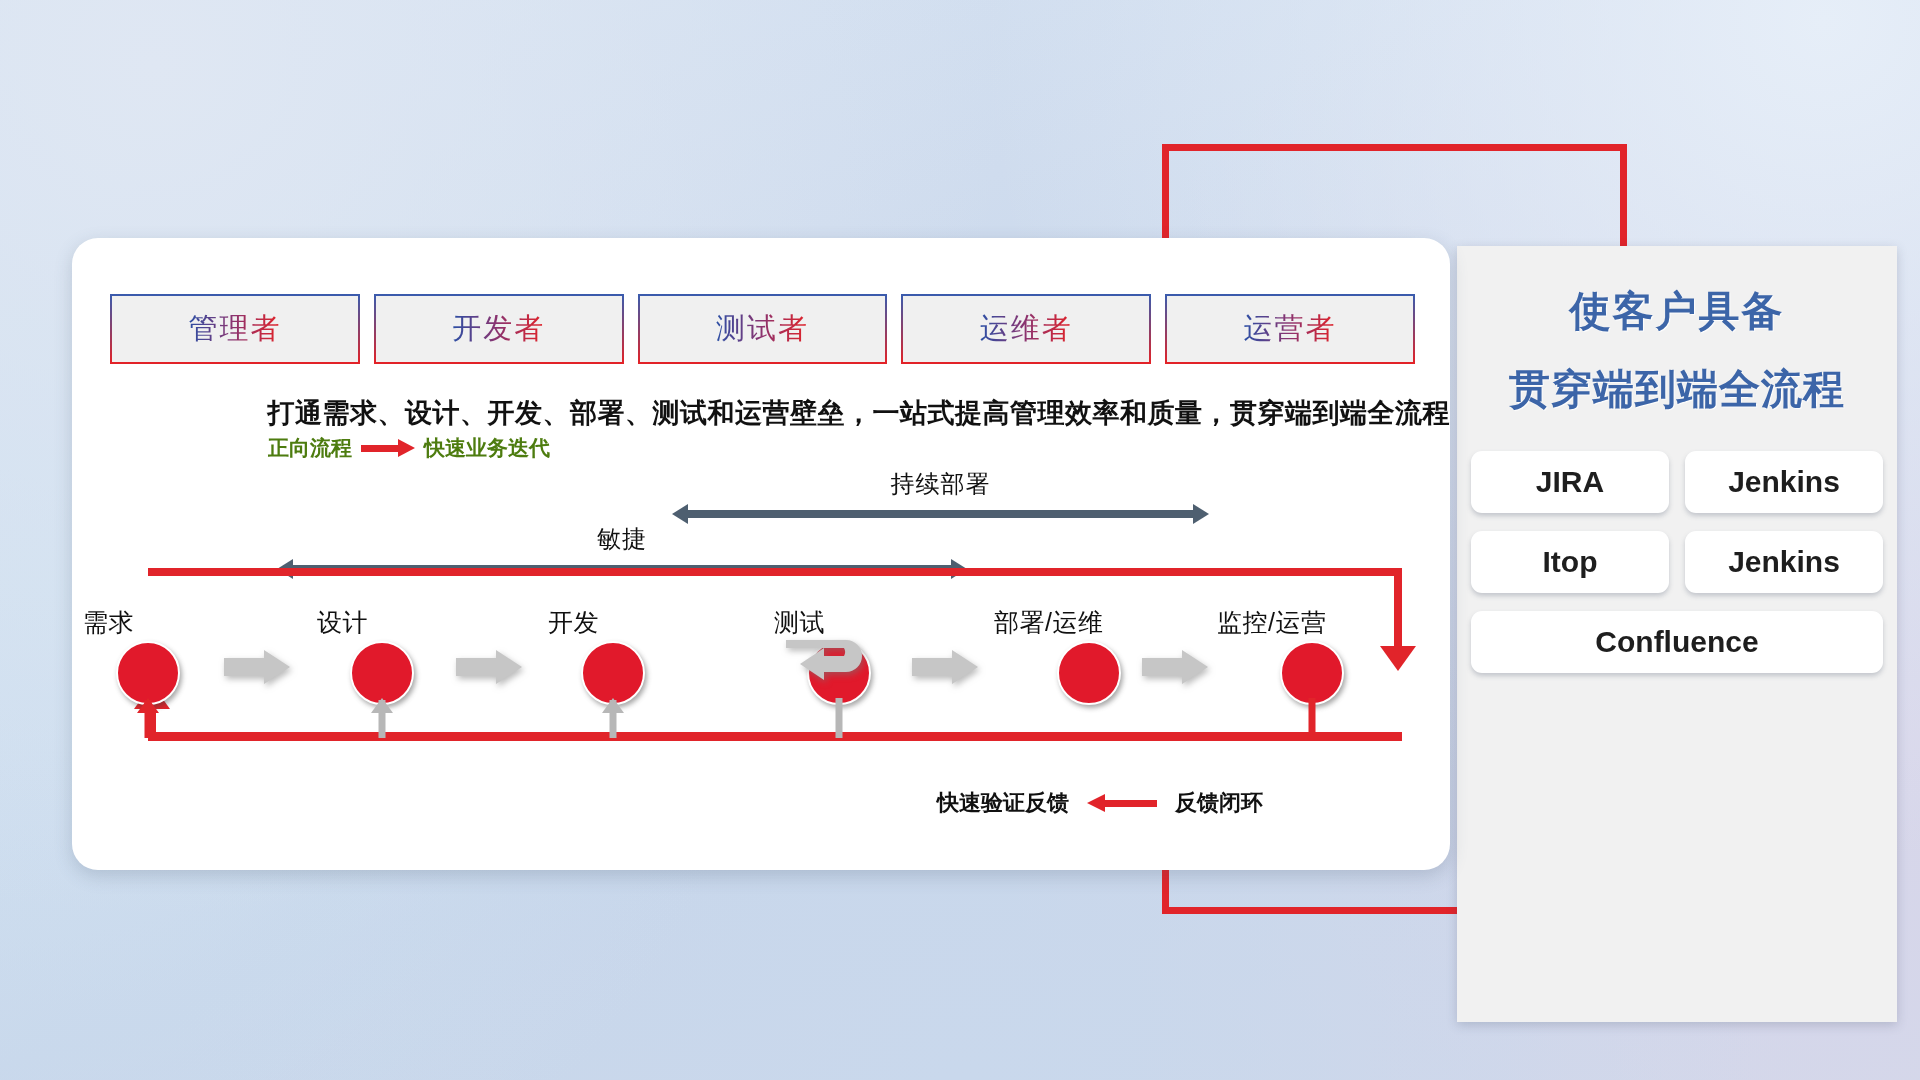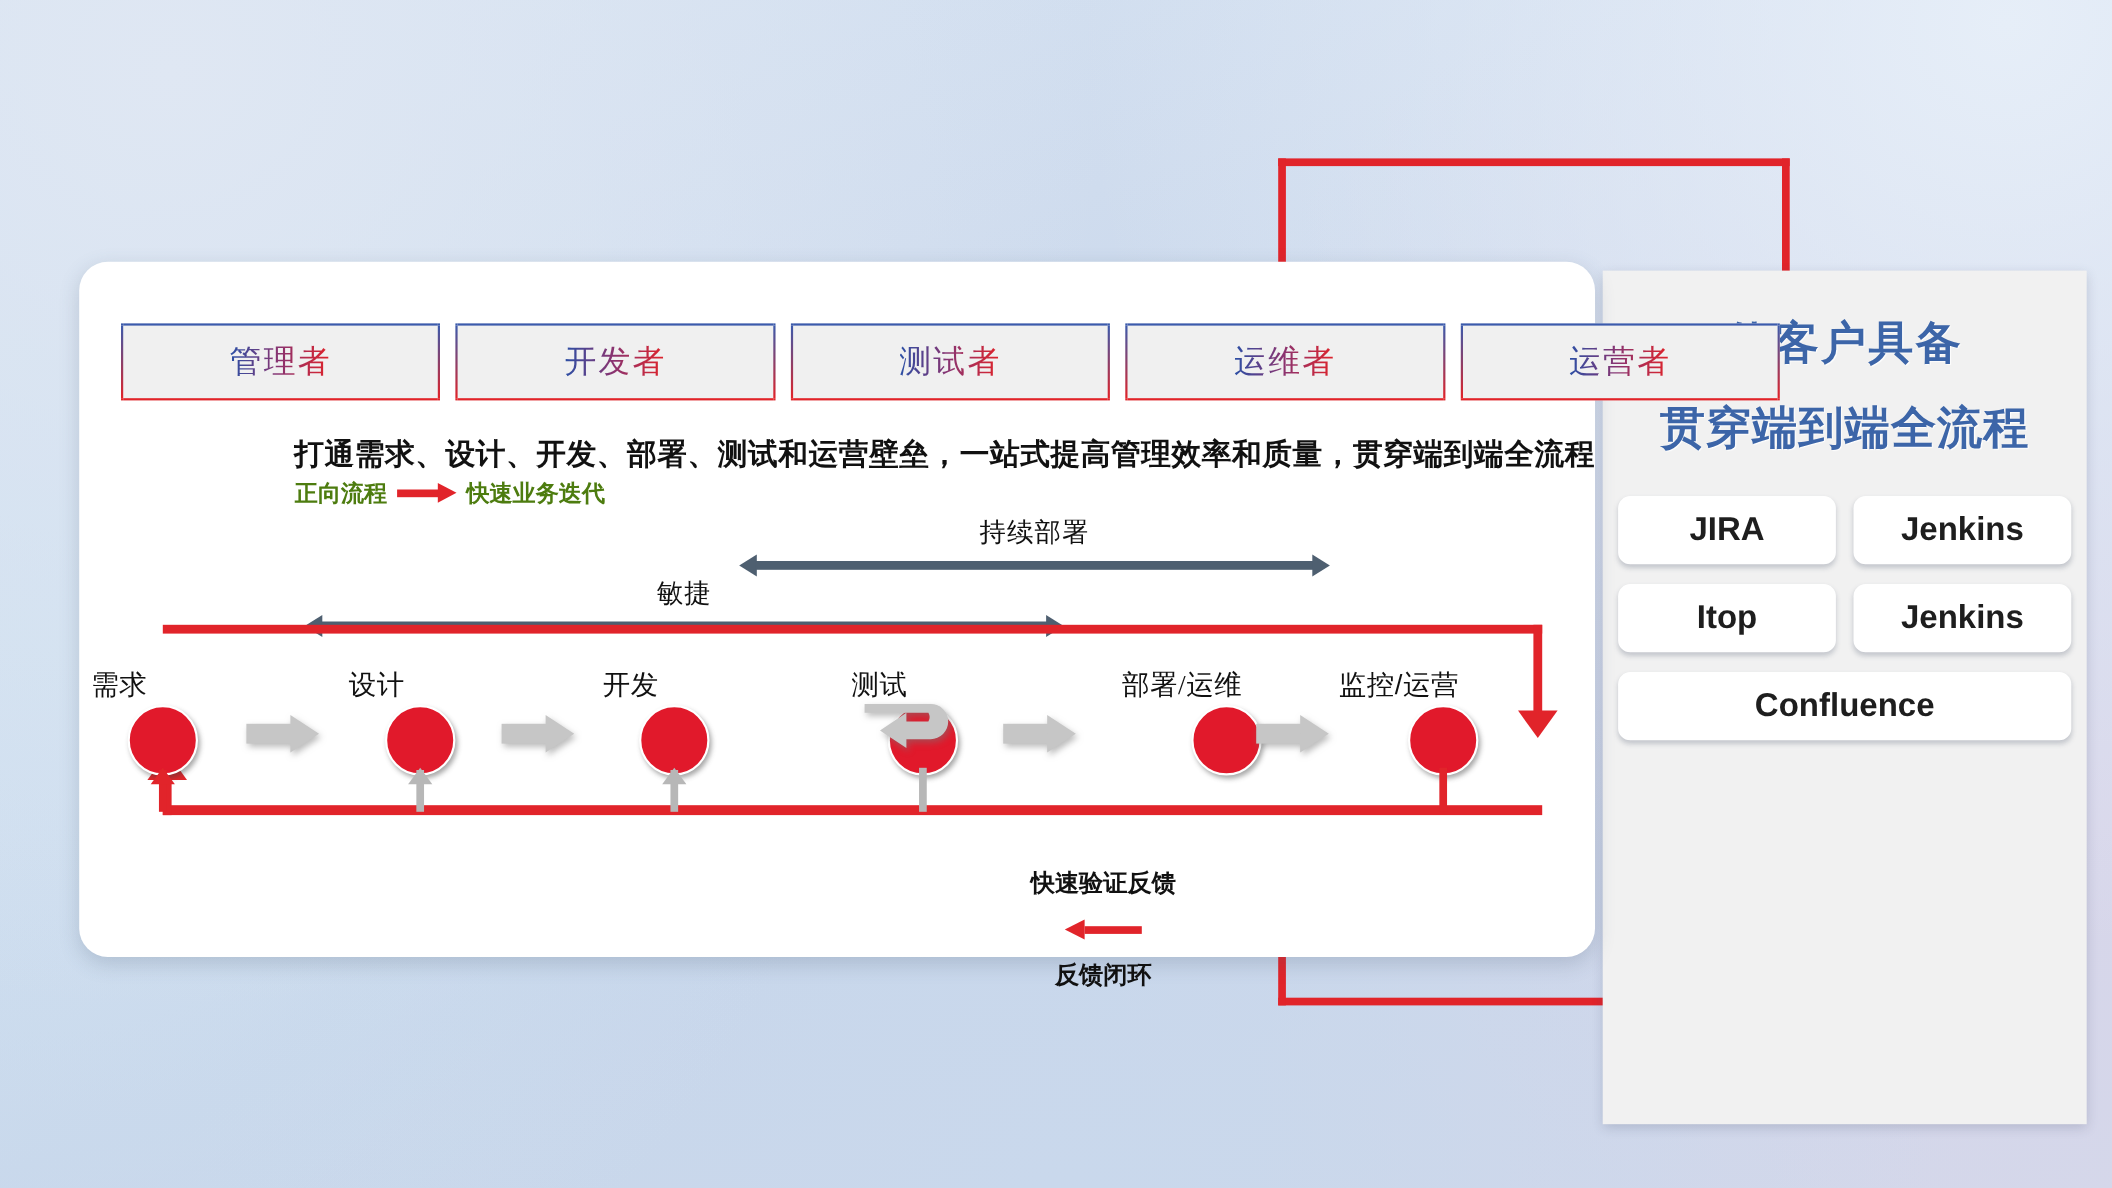--- a/index.html
+++ b/index.html
@@ -67,21 +67,21 @@
     position: absolute; left: 72px; top: 238px;
     width: 1378px; height: 632px;
     background: #ffffff;
     border-radius: 26px;
     box-shadow: 0 6px 18px rgba(70,85,110,.22);
   }
 
   
   #role-row {
     position: absolute; left: 38px; top: 56px;
-    width: 1508px; height: 70px;
+    width: 1305px; height: 70px;
     display: flex; gap: 14px;
   }
   .role-box {
     flex: 1;
     background: #f0f0f0;
     border-top: 2px solid #3a5bad;
     border-bottom: 2px solid #e32227;
     border-left: 2px solid #8044;
     border-image: linear-gradient(180deg, #3a5bad 0%, #8b3f6a 50%, #e32227 100%) 1;
     border-width: 2px; border-style: solid;
@@ -216,21 +216,21 @@
   
   #uturn {
     position: absolute; left: 712px; top: 396px; width: 92px; height: 66px;
     filter: drop-shadow(2px 3px 3px rgba(120,120,120,.5));
   }
 
   
   #fb-legend {
     position: absolute; left: 865px; top: 550px;
     display: flex; align-items: center; gap: 18px;
-    font-size: 22px; font-weight: bold; color: #111; flex-direction: column;
+    font-size: 22px; font-weight: bold; color: #111;
   }
 </style>
 </head>
 <body>
 
 <div class="red-conn" id="conn-top"></div>
 <div class="red-conn" id="conn-left-up"></div>
 <div class="red-conn" id="conn-right-v"></div>
 <div class="red-conn" id="conn-bot"></div>
 <div class="red-conn" id="conn-left-dn"></div>
@@ -324,21 +324,21 @@
       <div class="stem"></div>
       <div class="stem-head"></div>
     </div>
 
     <div class="stage" style="left:702px;">
       <div class="stage-label">测试</div>
       <div class="stage-dot"></div>
       <div class="stem" style="top:92px;height:40px;"></div>
     </div>
 
-    <div class="stage" style="left:948px;width:190px;font-family:Liberation Serif, serif;">
+    <div class="stage" style="left:922px;width:190px;">
       <div class="stage-label">部署/运维</div>
       <div class="stage-dot"></div>
     </div>
 
     <div class="stage" style="left:1145px;width:190px;">
       <div class="stage-label">监控/运营</div>
       <div class="stage-dot"></div>
       <div class="stem red" style="top:92px;height:40px;"></div>
     </div>
 

